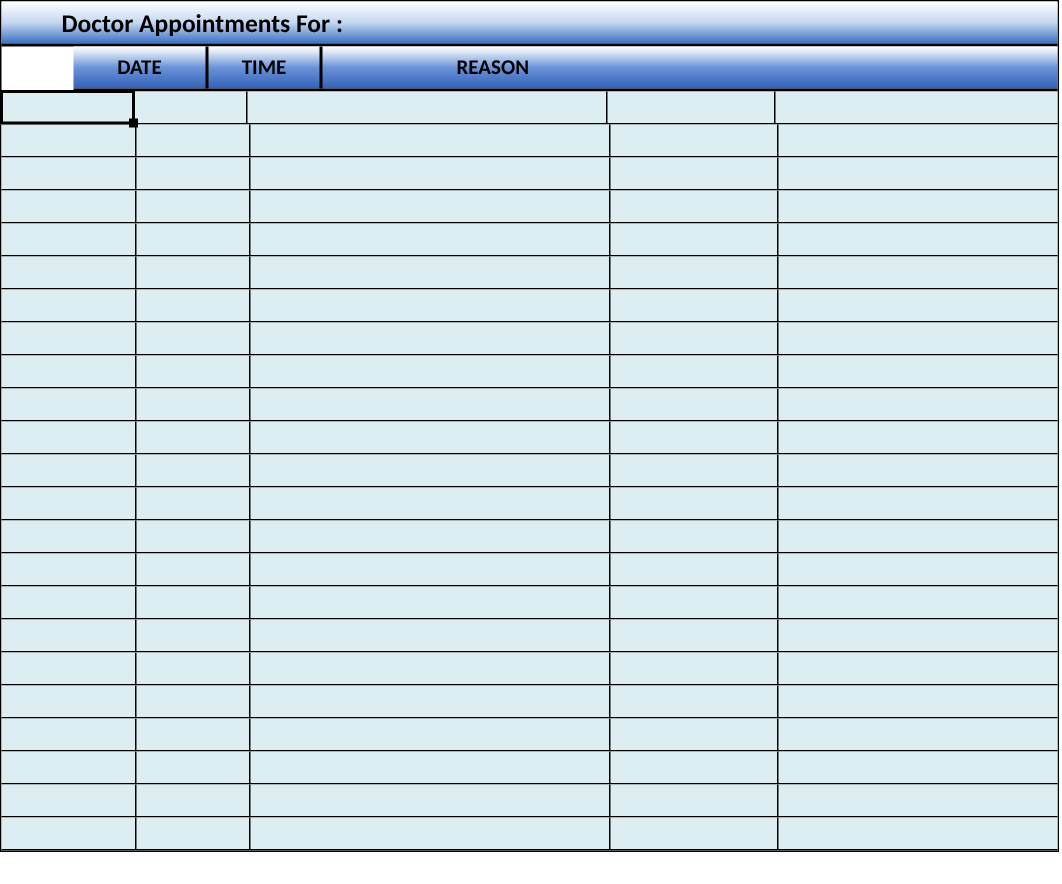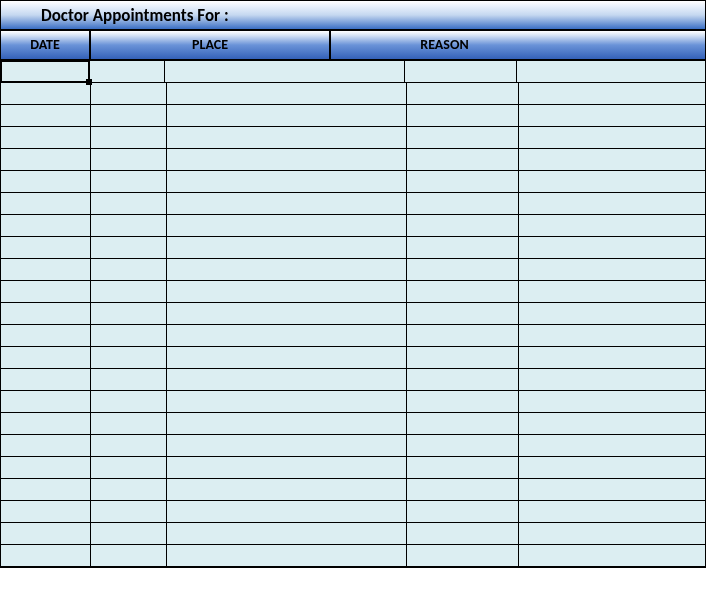--- a/index.html
+++ b/index.html
@@ -23,20 +23,21 @@
     font-size: 17px;
     color: #000;
     border-bottom: 2px solid #000;
     height: 30px;
   }
   .header-row {
     display: flex;
     background: linear-gradient(to bottom, #ffffff 0%, #d8e4f5 15%, #6a93d8 50%, #3461b8 100%);
     height: 30px;
     border-bottom: 2px solid #000;
+    margin-left: 48px;
   }
   .header-cell {
     font-weight: bold;
     font-size: 14px;
     color: #000;
     text-align: center;
     line-height: 28px;
     border-right: 2px solid #000;
   }
   .header-cell:last-child { border-right: none; }
@@ -75,21 +76,21 @@
     background: #000;
   }
 </style>
 </head>
 <body>
 
 <div class="container">
   <div class="title-row">Doctor Appointments  For :</div>
   <div class="header-row">
     <div class="header-cell col-date">DATE</div>
-    <div class="header-cell col-place">PLACE</div>
+    <div class="header-cell col-time">TIME</div>
     <div class="header-cell col-reason">REASON</div>
   </div>
   <div id="rows-container">
       <div class="data-row">
         <div class="data-cell col-date selected"></div>
         <div class="data-cell col-time"></div>
         <div class="data-cell col-place"></div>
         <div class="data-cell col-phone"></div>
         <div class="data-cell col-reason"></div>
       </div>

